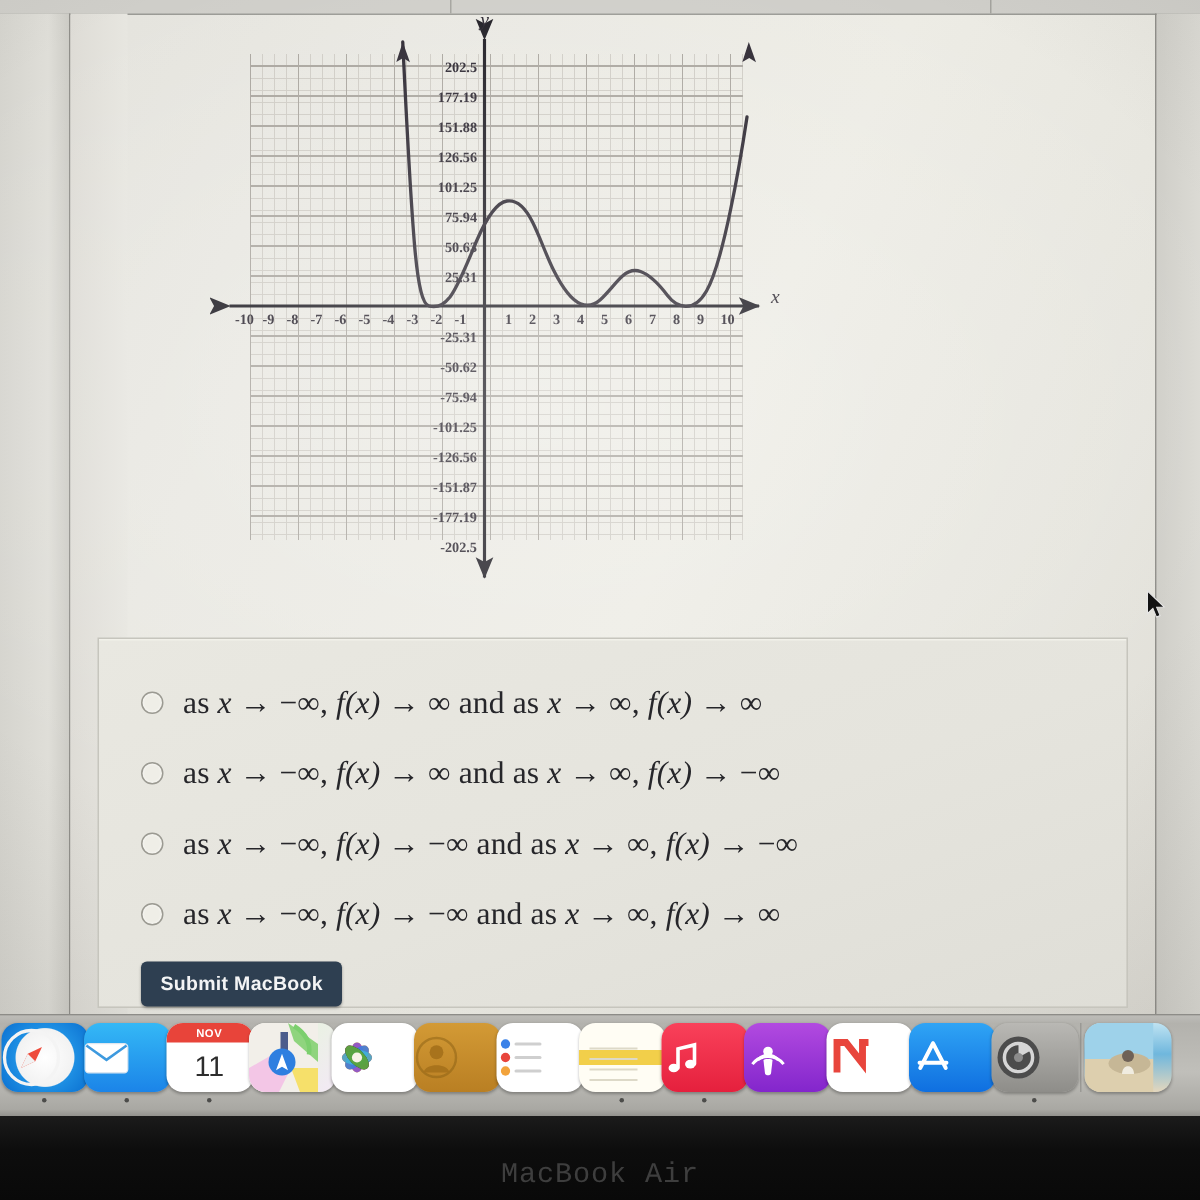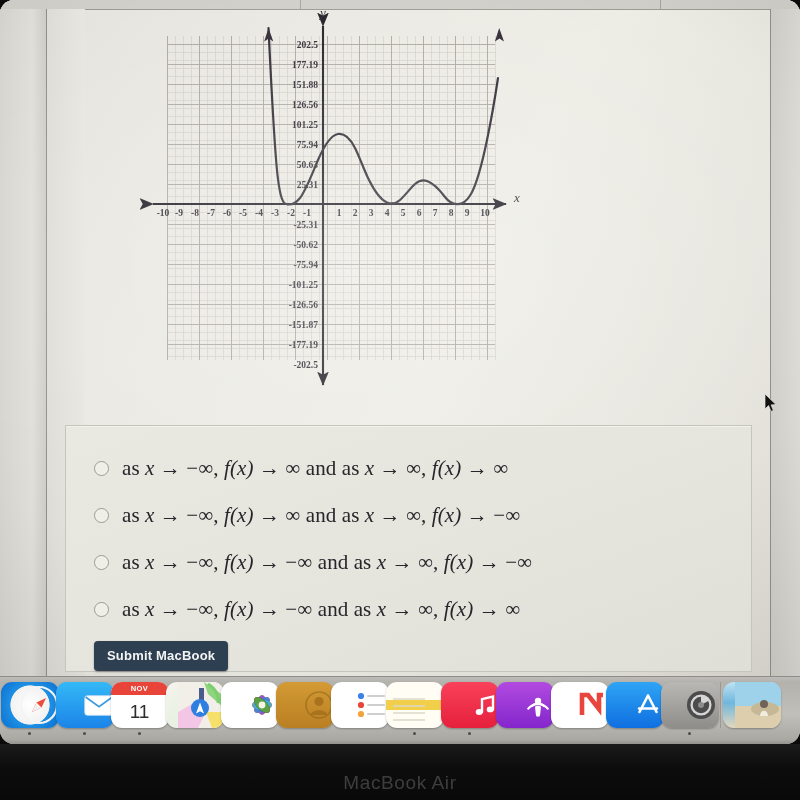--- a/index.html
+++ b/index.html
@@ -13,30 +13,29 @@
   #laptop-bezel{
     position:absolute;left:0;top:744px;width:800px;height:56px;
     background:linear-gradient(180deg,#1b1b1b 0%,#0d0d0d 40%,#090909 100%);
   }
   #bezel-highlight{
     position:absolute;left:0;top:744px;width:800px;height:3px;
     background:linear-gradient(180deg,#c9c9c4 0%,#8d8d88 60%,#3a3a38 100%);
   }
   #macbook-label{
     position:absolute;left:0;top:772px;width:800px;text-align:center;
-    color:#3e3e3e;font-family:Liberation Sans, sans-serif;font-size:19px;
+    color:#3e3e3e;font-family:Liberation Mono, monospace;font-size:19px;
     letter-spacing:0.6px;
   }
 
   
   #screen{
     position:absolute;left:0;top:0;width:800px;height:744px;
     background:#d9d8d3;
     overflow:hidden;
-    border-radius:14px;
   }
   
   #page{
     position:absolute;left:0;top:0;width:800px;height:676px;
     background:
       linear-gradient(115deg,#e3e2dc 0%,#e9e8e2 25%,#edece5 55%,#e6e5de 80%,#dedcd5 100%);
   }
   #page-vignette{
     position:absolute;left:0;top:0;width:800px;height:676px;
     background:radial-gradient(ellipse 110% 85% at 45% 40%,rgba(255,255,255,.30) 0%,rgba(255,255,255,0) 55%,rgba(90,88,82,.16) 100%);
@@ -115,21 +114,21 @@
     padding-left:2px;overflow:hidden;
   }
   .dock-item{
     width:55px;height:68px;position:relative;
     display:flex;flex-direction:column;align-items:center;justify-content:flex-start;
     padding-top:5px;flex:0 0 auto;
   }
   .dock-icon{
     width:58px;height:46px;border-radius:11px;position:relative;overflow:hidden;
     box-shadow:0 1px 2px rgba(0,0,0,.28);
-    display:flex;align-items:center;justify-content:flex-end;
+    display:flex;align-items:center;justify-content:flex-start;
   }
   .dock-dot{
     width:3px;height:3px;border-radius:50%;background:#4c4c4a;margin-top:4px;
   }
   .dock-dot.hidden{background:transparent;}
   #dock-separator{
     width:1px;height:46px;background:#9a9995;margin:5px 3px 0 3px;flex:0 0 auto;
   }
 
   

